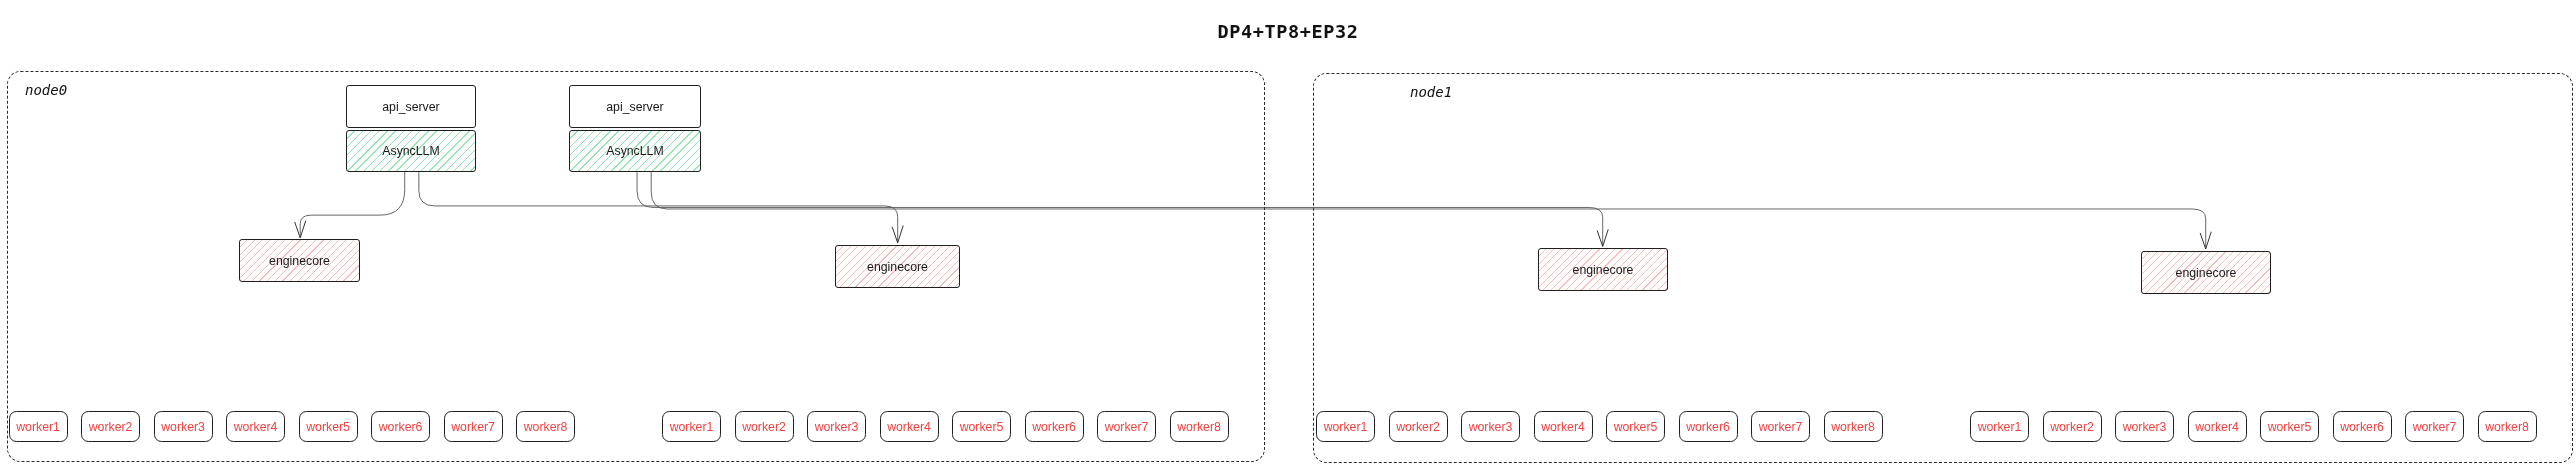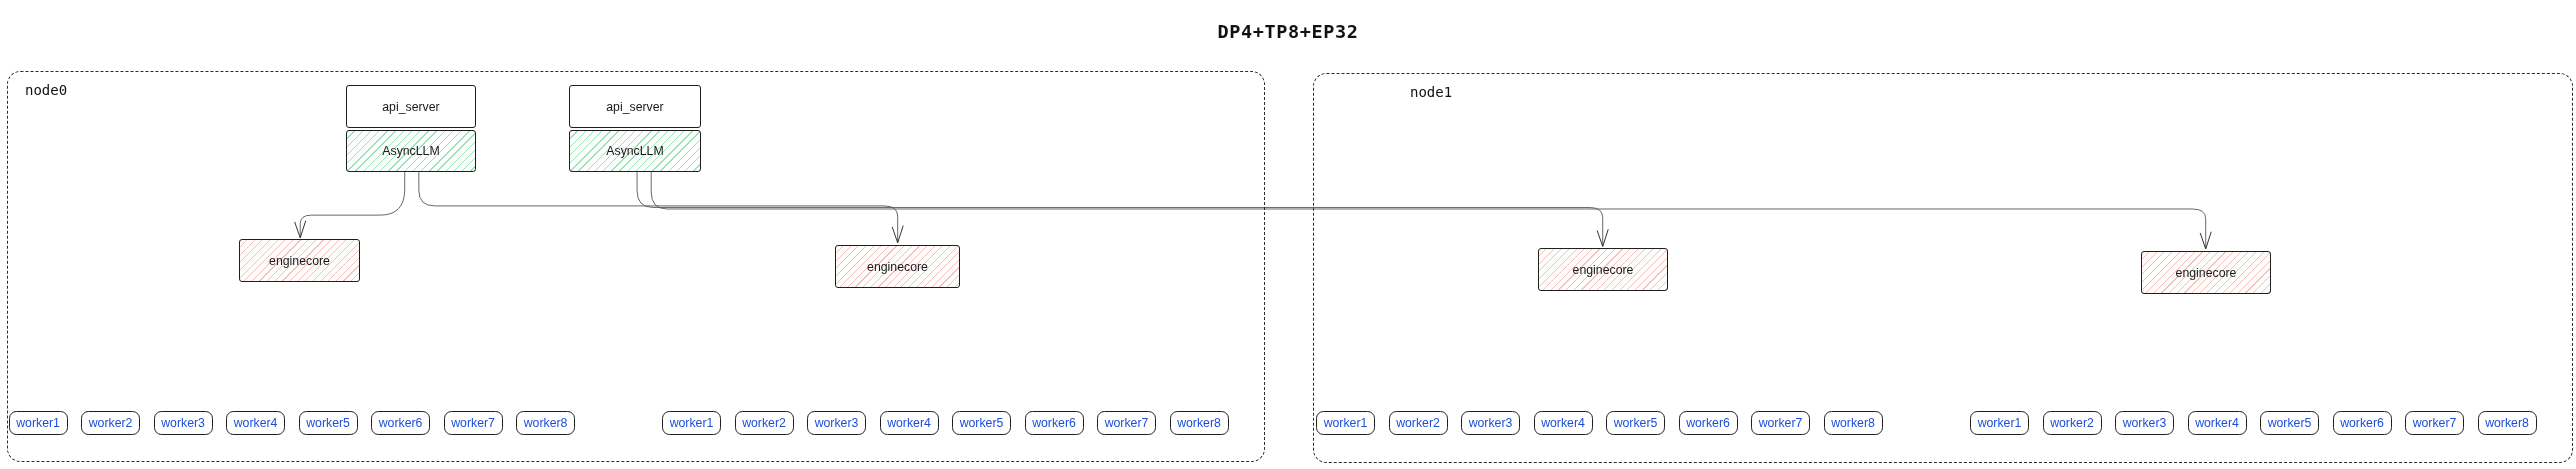--- a/index.html
+++ b/index.html
@@ -33,21 +33,21 @@
   .arrowhead{fill:none;stroke:var(--arrow);stroke-width:1.6;}
   .node-box{
     position:absolute;
     border:1.2px dashed var(--dash-border);
     border-radius:13.5px;
     background:transparent;
   }
   .node-label{
     position:absolute;
     font-family:"DejaVu Sans Mono",monospace;
-    font-size:14px;color:#111;
+    font-size:14px;color:#111;font-style:italic;
   }
   .shape{
     position:absolute;
     box-sizing:border-box;
     border:1.5px solid var(--box-border);
     border-radius:3px;
     display:flex;align-items:center;justify-content:center;
     font-size:12.3px;color:#1a1a1a;
     background:#ffffff;
   }
@@ -58,26 +58,26 @@
   .hatch-red{
     background-color:#fffcfc;
     background-image:repeating-linear-gradient(135deg,transparent 0px,transparent 4.6px,var(--red-hatch) 4.6px,var(--red-hatch) 5.4px);
   }
   .worker-row{
     position:absolute;top:411px;
     display:flex;gap:13.5px;
   }
   .worker{
     box-sizing:border-box;
-    width:59px;height:24px;
+    width:59px;height:31px;
     border:1.4px solid var(--box-border);
     border-radius:7.4px;
     background:#ffffff;
     display:flex;align-items:center;justify-content:center;
-    font-size:12.3px;color:#1d4ed8;
+    font-size:12.3px;color:#ef4444;
   }
 </style>
 </head>
 <body>
 
 <div class="canvas">
 
   <div class="title">DP4+TP8+EP32</div>
 
   <svg class="edges" viewBox="0 0 4188 763" width="2576" height="469">

